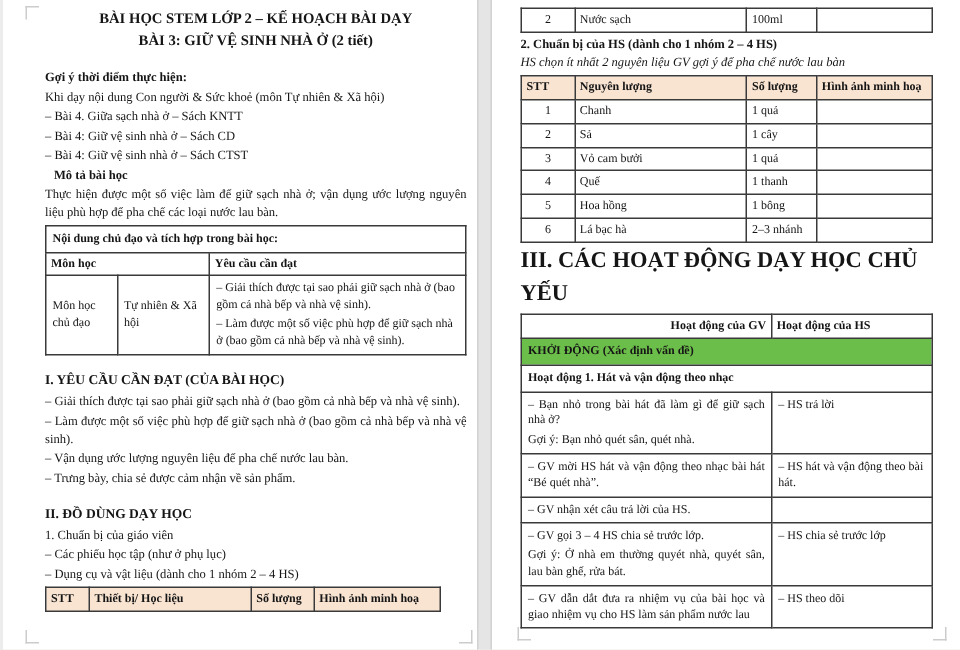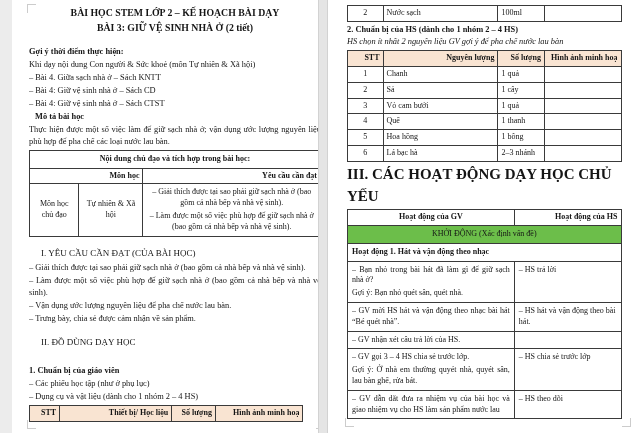--- a/index.html
+++ b/index.html
@@ -10,45 +10,45 @@
   }
   *{box-sizing:border-box;}
   html,body{margin:0;padding:0;}
   body{
     width:640px;height:433px;position:relative;overflow:hidden;
     background:#ececec;color:#151515;
     font-family:"Liberation Serif","DejaVu Serif",serif;
     font-size:8.4px;line-height:1.45;
   }
   .page{position:absolute;top:0;height:433px;background:#ffffff;overflow:hidden;}
-  .page-left{left:12px;width:318px;padding:6px 9px 4px 17px;}
+  .page-left{left:2px;width:318px;padding:6px 9px 4px 28px;}
   .page-right{left:328px;width:312px;padding:3px 10px 4px 19px;}
   .gutter{position:absolute;left:318px;top:0;width:10px;height:433px;
     background:var(--gutter-bg);border-left:1px solid #d2d2d2;border-right:1px solid #d2d2d2;}
   .doc-title{font-weight:bold;text-align:center;font-size:9.8px;line-height:1.5;margin:0;}
   .h-bold{font-weight:bold;margin:0;}
-  .sec-heading{font-weight:normal;font-size:9px;margin:10px 0 2px 12px;}
-  .sub-heading{font-weight:bold;margin:16px 0 1px 0;}
+  .sec-heading{font-weight:bold;font-size:9px;margin:10px 0 2px 0;}
+  .sub-heading{font-weight:normal;margin:2px 0 1px 0;}
   p.line{margin:0 0 1px 0;}
   p.just{text-align:justify;}
   .mt{margin-top:11px;}
   .italic{font-style:italic;}
   table{border-collapse:collapse;width:100%;font-size:8px;line-height:1.35;margin:2px 0;}
   td,th{border:1px solid var(--border-col);padding:2px 3px;vertical-align:top;text-align:left;}
-  th{font-weight:bold;text-align:right;vertical-align:middle;}
+  th{font-weight:bold;text-align:left;vertical-align:middle;}
   .tan th{background:var(--table-header-bg);}
   td.c{text-align:center;}
   td p{margin:0 0 2px 0;}
   td p:last-child{margin-bottom:0;}
-  .content-tbl td{padding:3px 4px;text-align:center;}
+  .content-tbl td{padding:3px 4px;}
   .eq-tbl{width:94%;}
   .cont-tbl{width:97%;}
   .act-tbl td{padding:3px 4px;}
   .act-tbl .gv-col{width:61%;text-align:justify;}
-  .phase-row td{background:var(--phase-row-bg);font-weight:normal;text-align:center;}
+  .phase-row td{background:var(--phase-row-bg);font-weight:bold;}
   .bold-row td{font-weight:bold;}
   .corner{position:absolute;width:9px;height:9px;}
   .corner.tl{border-top:1px solid #cccccc;border-left:1px solid #cccccc;}
   .corner.bl{border-bottom:1px solid #cccccc;border-left:1px solid #cccccc;}
   .corner.br{border-bottom:1px solid #cccccc;border-right:1px solid #cccccc;}
 </style>
 </head>
 <body>
 
 <div class="page page-left">
@@ -177,21 +177,21 @@
       <td></td>
     </tr>
   </tbody>
     </table>
 
   <p class="h-bold" style="font-size:15px;">III. CÁC HOẠT ĐỘNG DẠY HỌC CHỦ YẾU</p>
 
   <table class="act-tbl cont-tbl">
     <tbody>
         <tr>
-      <th class="gv-col" style="text-align:center;">Hoạt động của GV</th>
+      <th class="gv-col" style="text-align:right;">Hoạt động của GV</th>
       <th>Hoạt động của HS</th>
     </tr>
     <tr class="phase-row">
       <td colspan="2">KHỞI ĐỘNG (Xác định vấn đề)</td>
     </tr>
     <tr class="bold-row">
       <td colspan="2">Hoạt động 1. Hát và vận động theo nhạc</td>
     </tr>
     <tr>
       <td class="gv-col">

